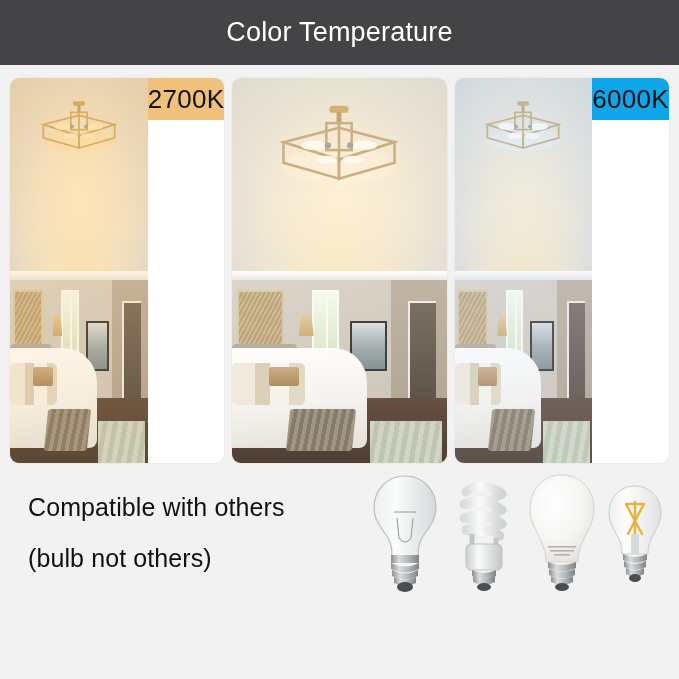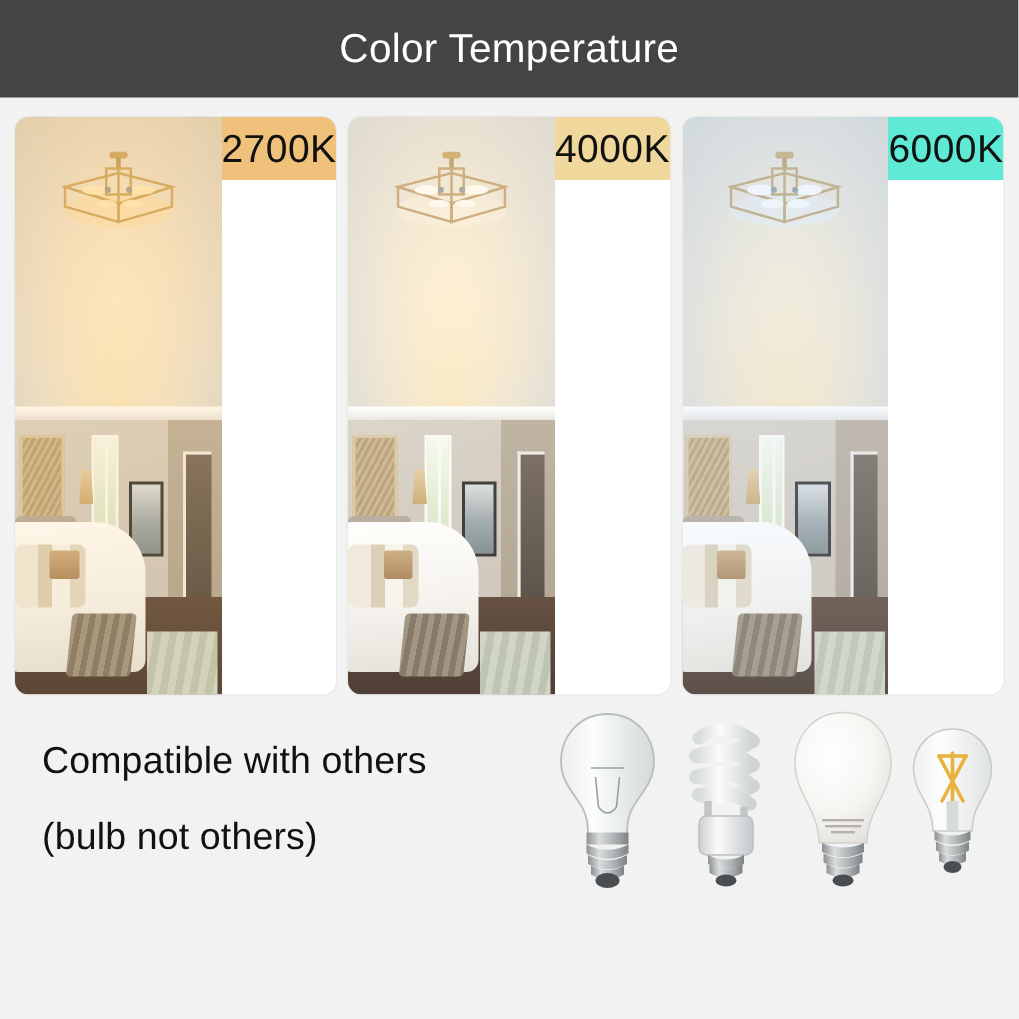--- a/index.html
+++ b/index.html
@@ -369,23 +369,20 @@
             <ellipse cx="68" cy="66" rx="16" ry="6" fill="#fffdf6" opacity="0.95"></ellipse>
             <ellipse cx="132" cy="66" rx="16" ry="6" fill="#fffdf6" opacity="0.95"></ellipse>
             <ellipse cx="84" cy="84" rx="14" ry="5" fill="#fffdf6" opacity="0.9"></ellipse>
             <ellipse cx="118" cy="84" rx="14" ry="5" fill="#fffdf6" opacity="0.9"></ellipse>
             <circle cx="86" cy="66" r="4" fill="#9b9b9b"></circle>
             <circle cx="114" cy="66" r="4" fill="#9b9b9b"></circle>
           </g>
         </svg>
         <div class="tint tint-4000"></div>
       </div>
-      <div class="label-bar" style="background:#f0d79c">
-        <span class="label-text">4000K</span>
-      </div>
     </div>
 
     <div class="panel">
       <div class="scene">
         <div class="ceiling"></div>
         <div class="ceiling-glow"></div>
         <div class="wall"></div>
         <div class="wall-right"></div>
         <div class="crown"></div>
         <div class="doorway"></div>
@@ -415,21 +412,21 @@
             <ellipse cx="68" cy="66" rx="17" ry="7" fill="#ffffff" opacity="1"></ellipse>
             <ellipse cx="132" cy="66" rx="17" ry="7" fill="#ffffff" opacity="1"></ellipse>
             <ellipse cx="84" cy="84" rx="15" ry="6" fill="#ffffff" opacity="0.96"></ellipse>
             <ellipse cx="118" cy="84" rx="15" ry="6" fill="#ffffff" opacity="0.96"></ellipse>
             <circle cx="86" cy="66" r="4" fill="#8e9699"></circle>
             <circle cx="114" cy="66" r="4" fill="#8e9699"></circle>
           </g>
         </svg>
         <div class="tint tint-6000"></div>
       </div>
-      <div class="label-bar" style="background:#5eead4">
+      <div class="label-bar" style="background:#0ea5e9">
         <span class="label-text">6000K</span>
       </div>
     </div>
 
   </div>
 
   <div class="bottom">
 
     <div class="compat-text">
       <div class="compat-line">Compatible with others</div>

